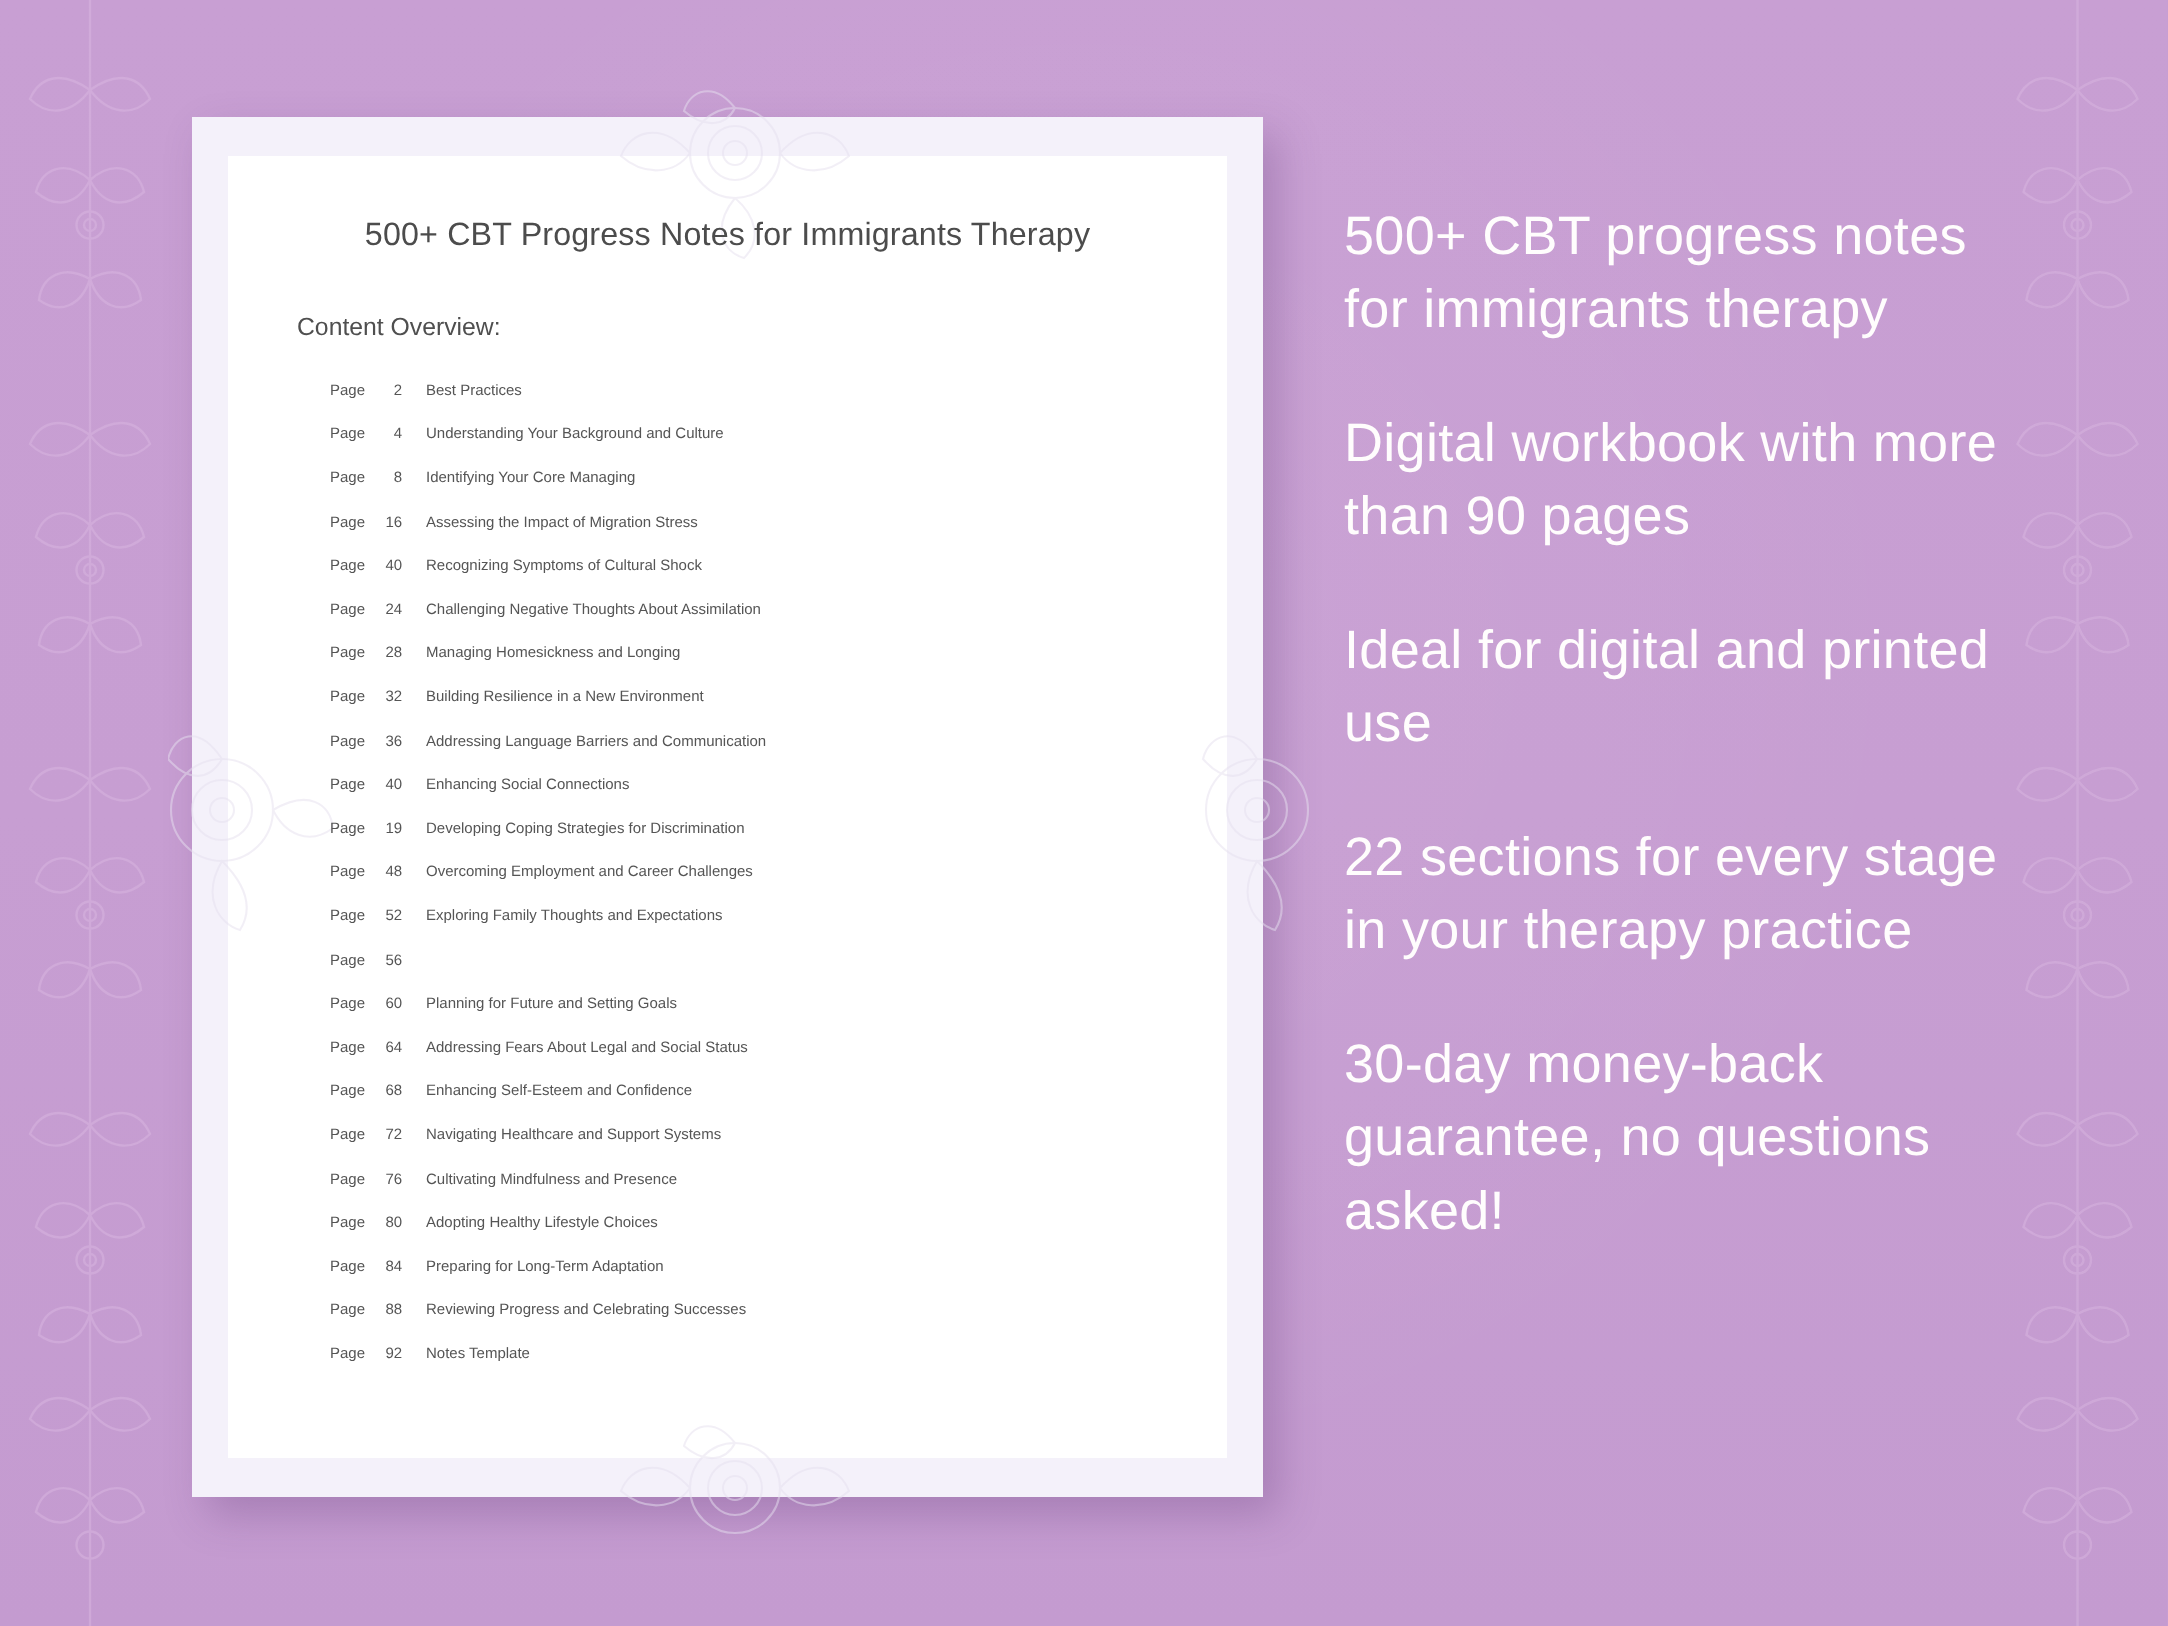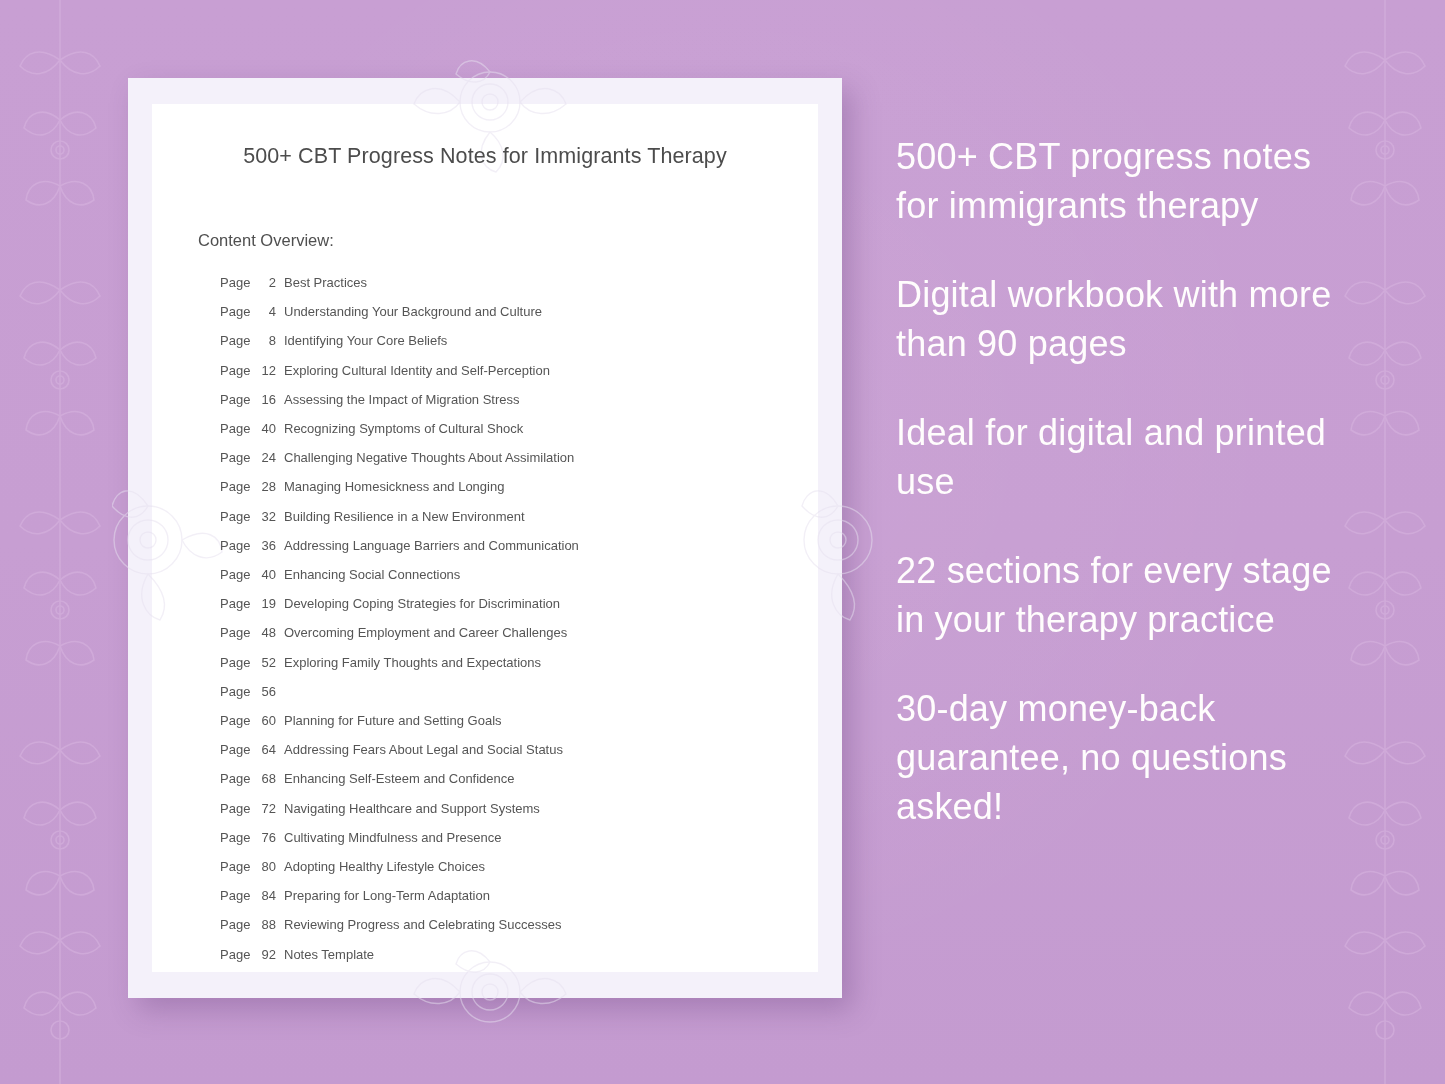--- a/index.html
+++ b/index.html
@@ -75,32 +75,32 @@
     text-align: center;
     font-size: 21.5px;
     line-height: 29px;
     color: #4c4c4c;
     font-weight: 400;
     margin: 8px 28px 0 28px;
     letter-spacing: 0.1px;
   }
 
   .doc-subtitle {
-    margin: 60px 0 0 2px;
+    margin: 38px 0 0 2px;
     font-size: 16.5px;
     color: #4f4f4f;
   }
 
   .toc {
     margin: 18px 0 0 24px;
   }
   .toc-row {
     display: flex;
     align-items: flex-end;
-    font-size: 13px;
+    font-size: 10px;
     line-height: 29.2px;
     color: #555555;
     white-space: nowrap;
   }
   .toc-page {
     display: inline-block;
     width: 60px;
     flex: 0 0 60px;
   }
   .toc-page .pg-label { }
@@ -305,25 +305,21 @@
       <div class="toc-row">
         <span class="toc-page"><span class="pg-label">Page </span><span class="pg-num">2</span></span>
         <span class="toc-text">Best Practices</span>
       </div>
       <div class="toc-row">
         <span class="toc-page"><span class="pg-label">Page </span><span class="pg-num">4</span></span>
         <span class="toc-text">Understanding Your Background and Culture</span>
       </div>
       <div class="toc-row">
         <span class="toc-page"><span class="pg-label">Page </span><span class="pg-num">8</span></span>
-        <span class="toc-text">Identifying Your Core Beliefs</span>
-      </div>
-      <div class="toc-row">
-        <span class="toc-page"><span class="pg-label">Page </span><span class="pg-num">12</span></span>
-        <span class="toc-text">Exploring Cultural Identity and Self-Perception</span>
+        <span class="toc-text">Identifying Your Core Managing</span>
       </div>
       <div class="toc-row">
         <span class="toc-page"><span class="pg-label">Page </span><span class="pg-num">16</span></span>
         <span class="toc-text">Assessing the Impact of Migration Stress</span>
       </div>
       <div class="toc-row">
         <span class="toc-page"><span class="pg-label">Page </span><span class="pg-num">40</span></span>
         <span class="toc-text">Recognizing Symptoms of Cultural Shock</span>
       </div>
       <div class="toc-row">

